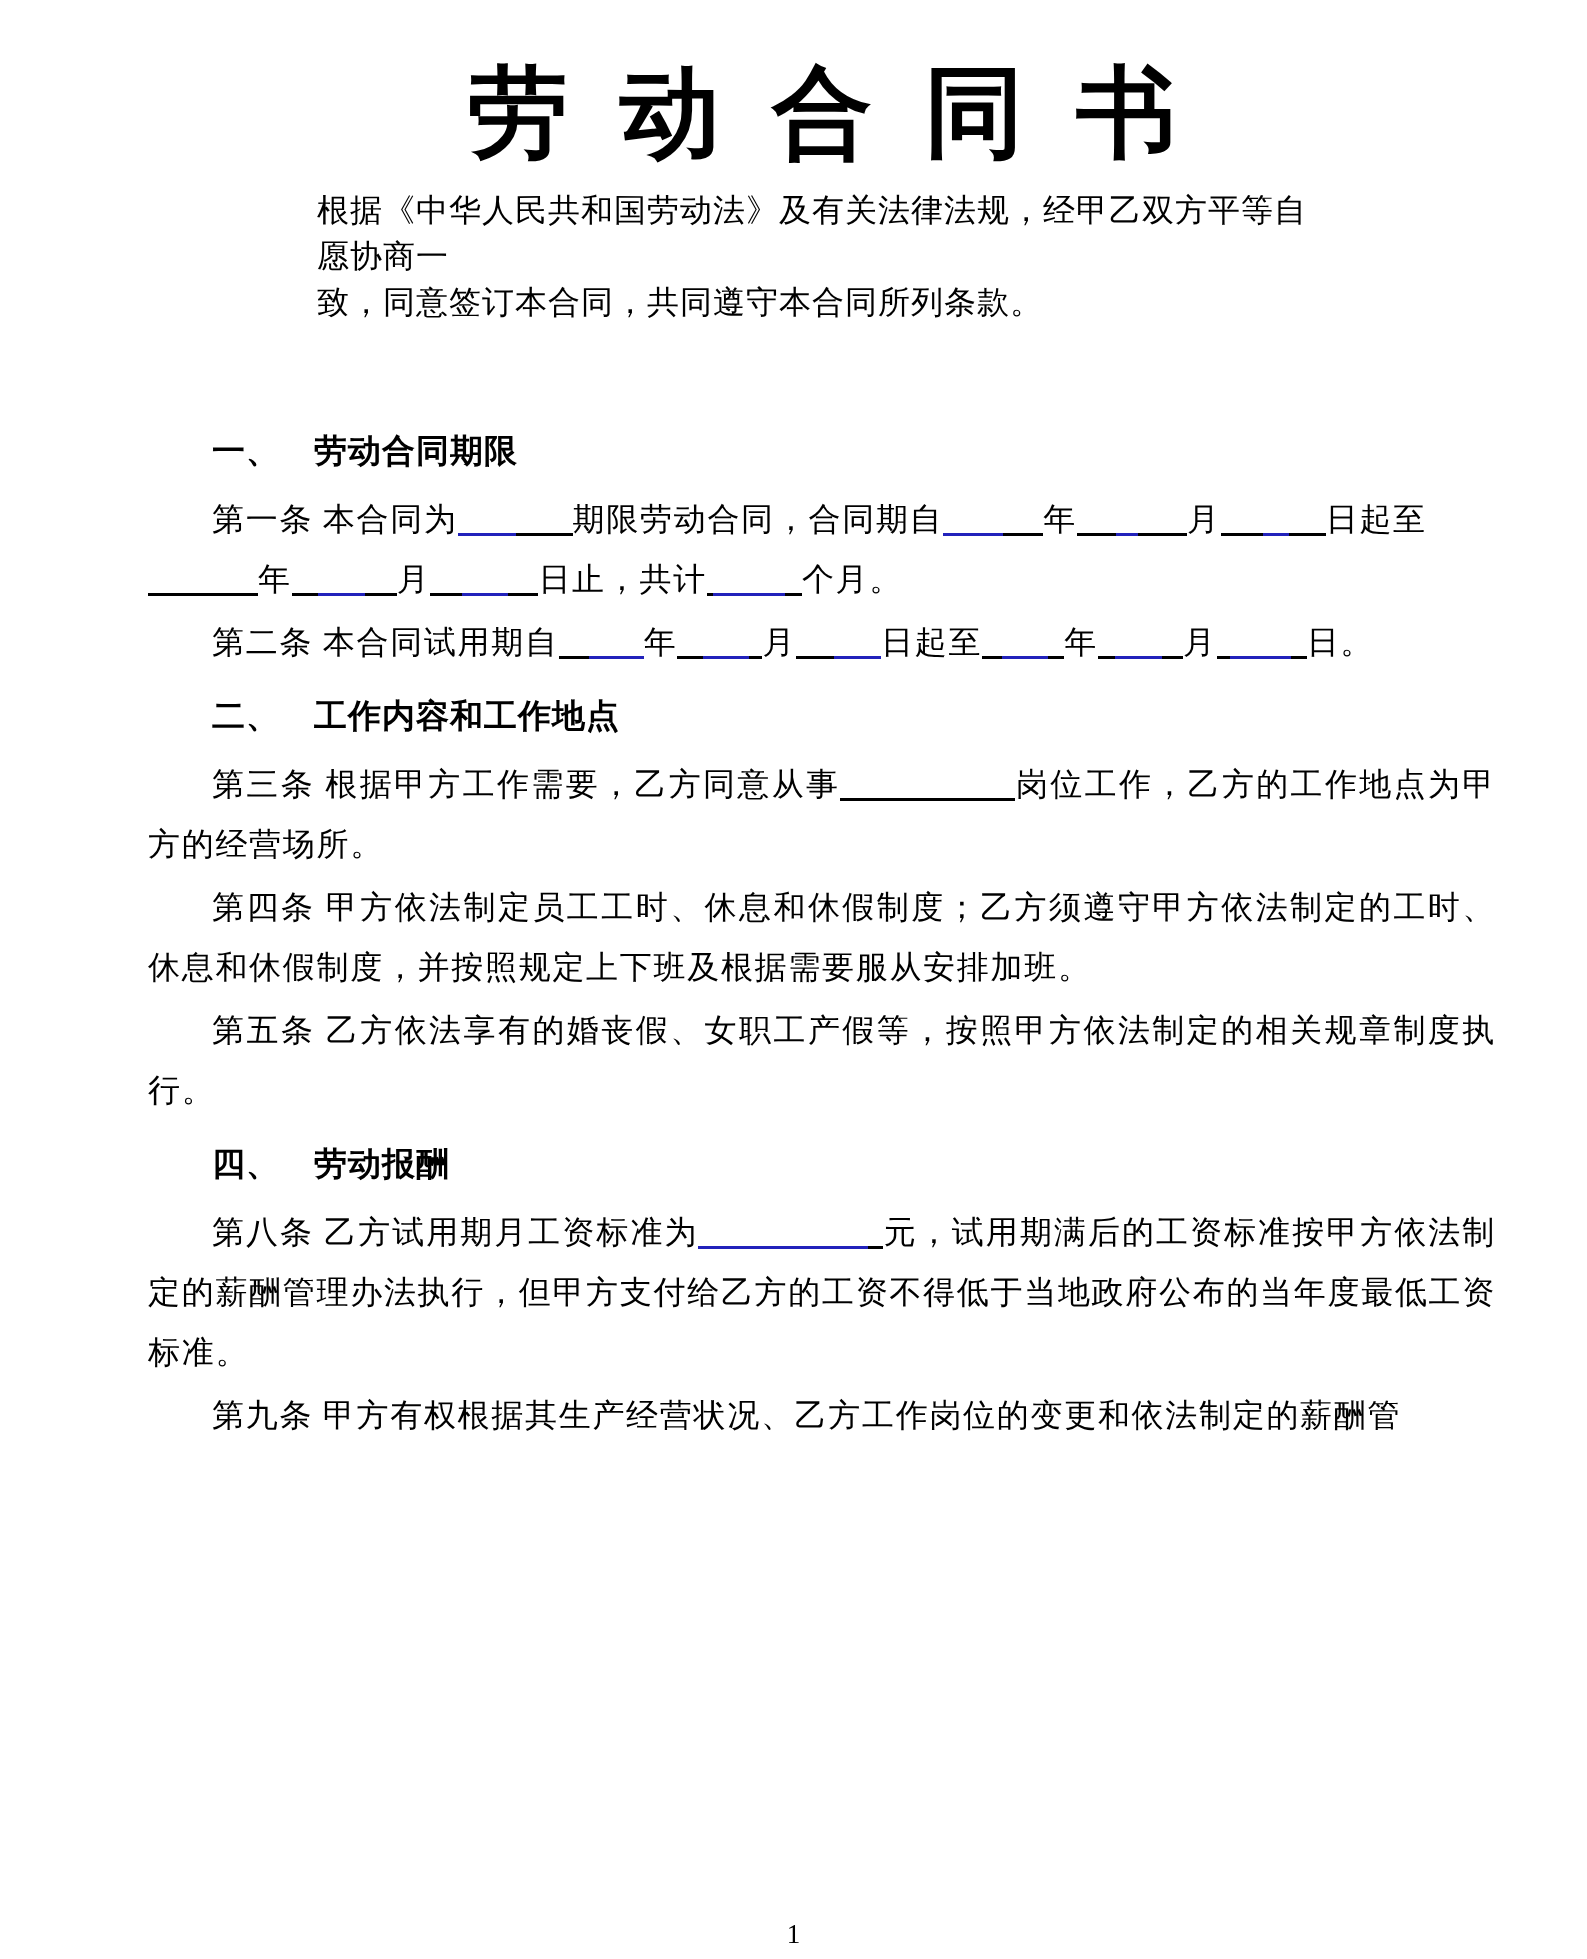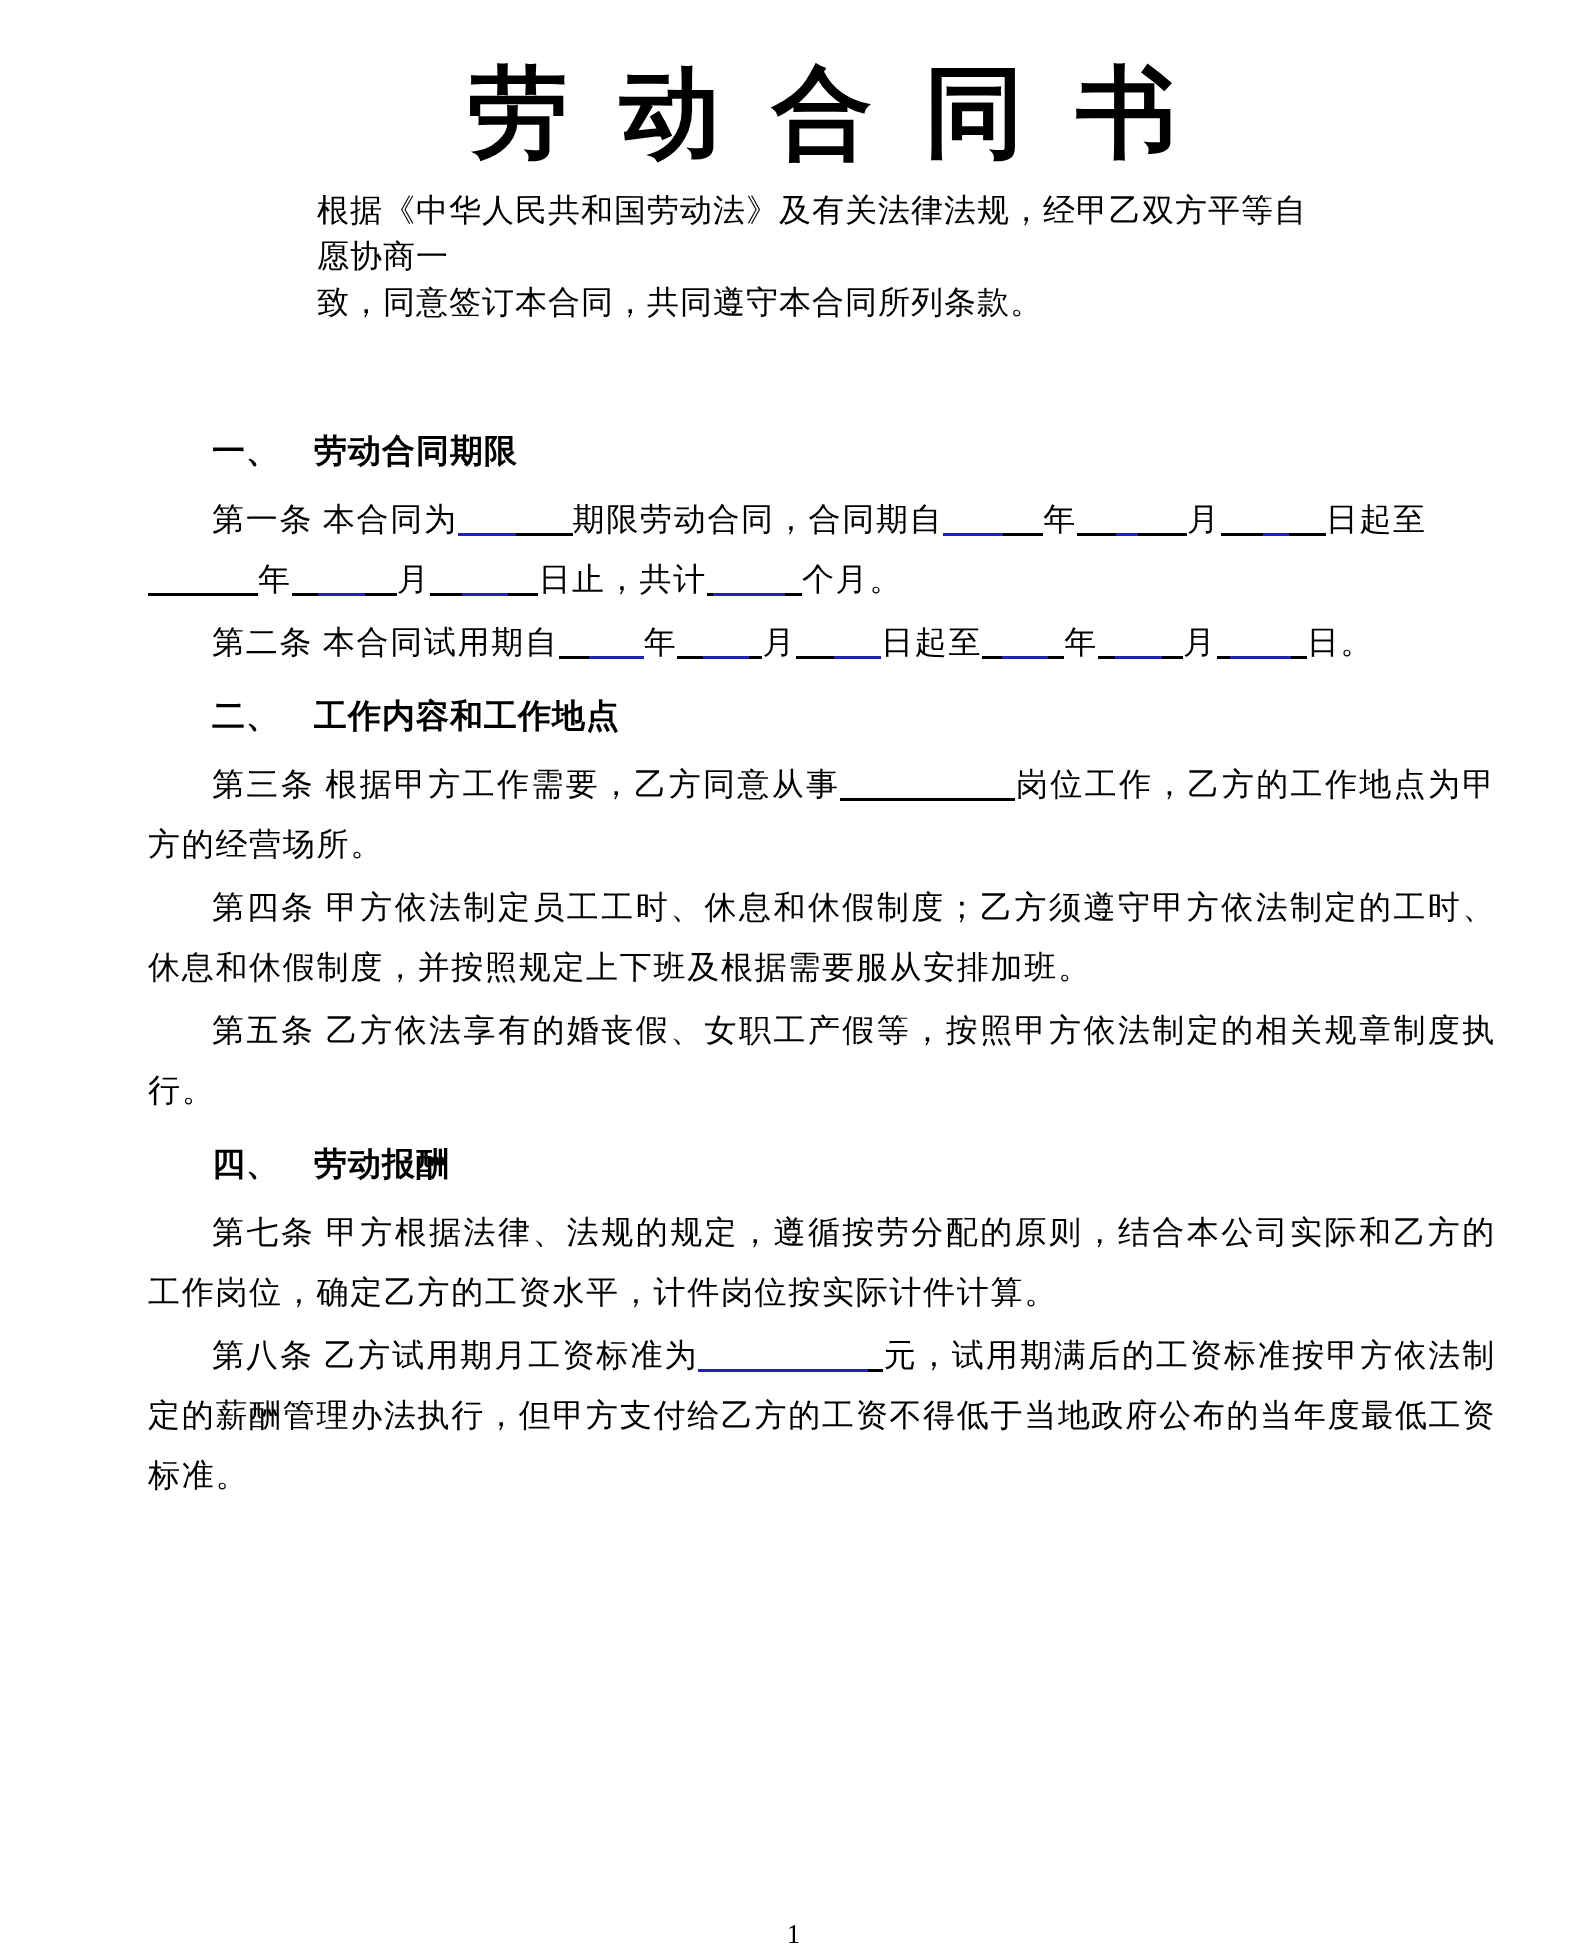--- a/index.html
+++ b/index.html
@@ -51,19 +51,19 @@
 
     <div>
         <h2 class="section-heading"><span class="heading-num">一、</span><span class="heading-label">劳动合同期限</span></h2>
         <p class="article"><span class="run">第一条 本合同为</span><span class="blank" style="width: 115px; background-image: linear-gradient(to right, rgb(34, 34, 187) 0%, rgb(34, 34, 187) 50%, rgb(0, 0, 0) 50%, rgb(0, 0, 0) 100%);"></span><span class="run">期限劳动合同，合同期自</span><span class="blank" style="width: 100px; background-image: linear-gradient(to right, rgb(34, 34, 187) 0%, rgb(34, 34, 187) 60%, rgb(0, 0, 0) 60%, rgb(0, 0, 0) 100%);"></span><span class="run">年</span><span class="blank" style="width: 110px; background-image: linear-gradient(to right, rgb(0, 0, 0) 0%, rgb(0, 0, 0) 35%, rgb(34, 34, 187) 35%, rgb(34, 34, 187) 55%, rgb(0, 0, 0) 55%, rgb(0, 0, 0) 100%);"></span><span class="run">月</span><span class="blank" style="width: 105px; background-image: linear-gradient(to right, rgb(0, 0, 0) 0%, rgb(0, 0, 0) 40%, rgb(34, 34, 187) 40%, rgb(34, 34, 187) 65%, rgb(0, 0, 0) 65%, rgb(0, 0, 0) 100%);"></span><span class="run">日起至</span><br><span class="blank" style="width: 110px; background-image: linear-gradient(to right, rgb(0, 0, 0) 0%, rgb(0, 0, 0) 100%);"></span><span class="run">年</span><span class="blank" style="width: 105px; background-image: linear-gradient(to right, rgb(0, 0, 0) 0%, rgb(0, 0, 0) 25%, rgb(34, 34, 187) 25%, rgb(34, 34, 187) 70%, rgb(0, 0, 0) 70%, rgb(0, 0, 0) 100%);"></span><span class="run">月</span><span class="blank" style="width: 108px; background-image: linear-gradient(to right, rgb(0, 0, 0) 0%, rgb(0, 0, 0) 30%, rgb(34, 34, 187) 30%, rgb(34, 34, 187) 72%, rgb(0, 0, 0) 72%, rgb(0, 0, 0) 100%);"></span><span class="run">日止，共计</span><span class="blank" style="width: 95px; background-image: linear-gradient(to right, rgb(0, 0, 0) 0%, rgb(0, 0, 0) 6%, rgb(34, 34, 187) 6%, rgb(34, 34, 187) 82%, rgb(0, 0, 0) 82%, rgb(0, 0, 0) 100%);"></span><span class="run">个月。</span></p>
         <p class="article"><span class="run">第二条 本合同试用期自</span><span class="blank" style="width: 85px; background-image: linear-gradient(to right, rgb(0, 0, 0) 0%, rgb(0, 0, 0) 35%, rgb(34, 34, 187) 35%, rgb(34, 34, 187) 100%);"></span><span class="run">年</span><span class="blank" style="width: 85px; background-image: linear-gradient(to right, rgb(0, 0, 0) 0%, rgb(0, 0, 0) 30%, rgb(34, 34, 187) 30%, rgb(34, 34, 187) 85%, rgb(0, 0, 0) 85%, rgb(0, 0, 0) 100%);"></span><span class="run">月</span><span class="blank" style="width: 85px; background-image: linear-gradient(to right, rgb(0, 0, 0) 0%, rgb(0, 0, 0) 45%, rgb(34, 34, 187) 45%, rgb(34, 34, 187) 100%);"></span><span class="run">日起至</span><span class="blank" style="width: 82px; background-image: linear-gradient(to right, rgb(0, 0, 0) 0%, rgb(0, 0, 0) 25%, rgb(34, 34, 187) 25%, rgb(34, 34, 187) 80%, rgb(0, 0, 0) 80%, rgb(0, 0, 0) 100%);"></span><span class="run">年</span><span class="blank" style="width: 85px; background-image: linear-gradient(to right, rgb(0, 0, 0) 0%, rgb(0, 0, 0) 20%, rgb(34, 34, 187) 20%, rgb(34, 34, 187) 75%, rgb(0, 0, 0) 75%, rgb(0, 0, 0) 100%);"></span><span class="run">月</span><span class="blank" style="width: 90px; background-image: linear-gradient(to right, rgb(0, 0, 0) 0%, rgb(0, 0, 0) 15%, rgb(34, 34, 187) 15%, rgb(34, 34, 187) 82%, rgb(0, 0, 0) 82%, rgb(0, 0, 0) 100%);"></span><span class="run">日。</span></p>
         <h2 class="section-heading"><span class="heading-num">二、</span><span class="heading-label">工作内容和工作地点</span></h2>
         <p class="article"><span class="run">第三条 根据甲方工作需要，乙方同意从事</span><span class="blank" style="width: 175px; background-image: linear-gradient(to right, rgb(0, 0, 0) 0%, rgb(0, 0, 0) 100%);"></span><span class="run">岗位工作，乙方的工作地点为甲方的经营场所。</span></p>
         <p class="article"><span class="run">第四条 甲方依法制定员工工时、休息和休假制度；乙方须遵守甲方依法制定的工时、休息和休假制度，并按照规定上下班及根据需要服从安排加班。</span></p>
         <p class="article"><span class="run">第五条 乙方依法享有的婚丧假、女职工产假等，按照甲方依法制定的相关规章制度执行。</span></p>
         <h2 class="section-heading"><span class="heading-num">四、</span><span class="heading-label">劳动报酬</span></h2>
-        <p class="article"><span class="run">第七条 甲方根据法律、法规的规定，遵循按劳分配的原则，结合本公司实际和乙方的工作岗位，确定乙方的工资水平，计件岗位按实际计件计算。</span></p>
         <p class="article"><span class="run">第八条 乙方试用期月工资标准为</span><span class="blank" style="width: 185px; background-image: linear-gradient(to right, rgb(34, 34, 187) 0%, rgb(34, 34, 187) 92%, rgb(0, 0, 0) 92%, rgb(0, 0, 0) 100%);"></span><span class="run">元，试用期满后的工资标准按甲方依法制定的薪酬管理办法执行，但甲方支付给乙方的工资不得低于当地政府公布的当年度最低工资标准。</span></p>
+        <p class="article"><span class="run">第九条 甲方有权根据其生产经营状况、乙方工作岗位的变更和依法制定的薪酬管</span></p>
       </div>
   </div>
 
   <div class="page-footer">1</div>
 </div>
 
 </body></html>

